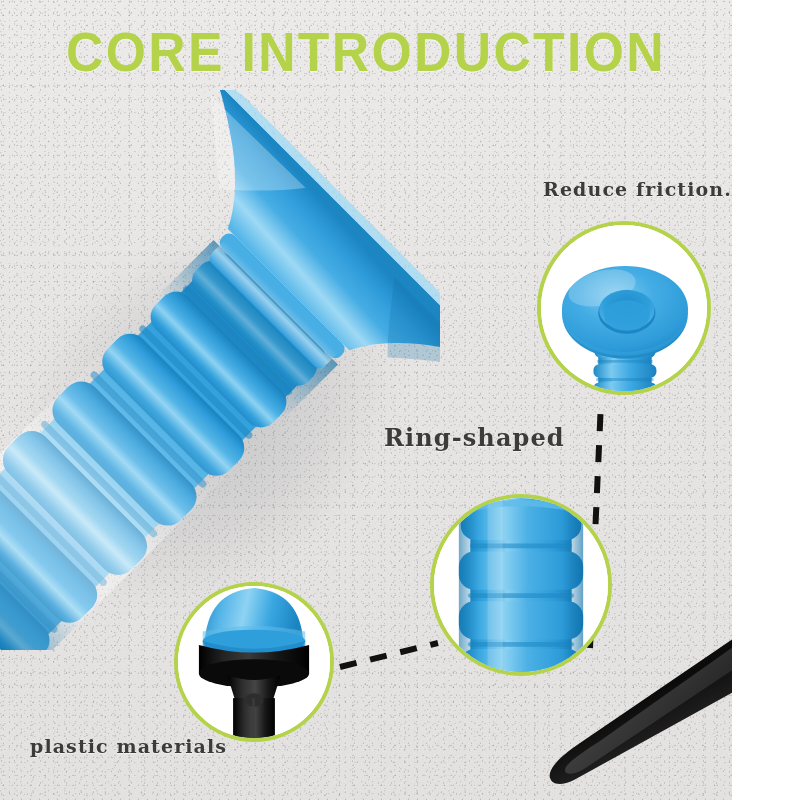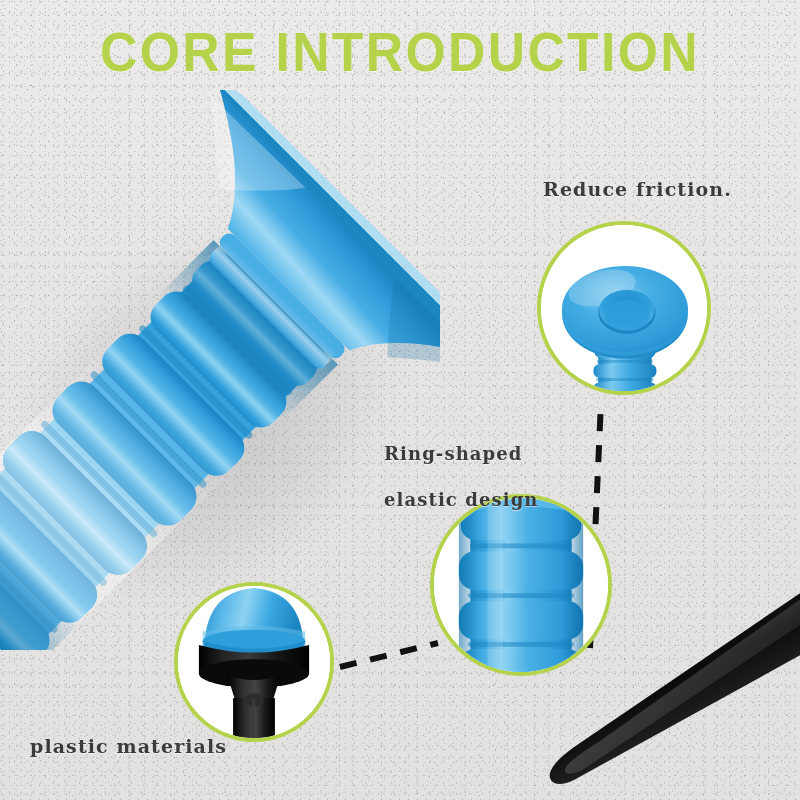--- a/index.html
+++ b/index.html
@@ -3,21 +3,21 @@
 <meta charset="utf-8">
 <title>Core Introduction</title>
 <style>
   html, body {
     margin: 0;
     padding: 0;
     background: #ffffff;
   }
   #stage {
     position: relative;
-    width: 800px;
+    width: 732px;
     height: 800px;
     overflow: hidden;
     background-color: #eeeeee;
     font-family: "Liberation Sans", sans-serif;
   }
 
   
   #bg-texture {
     position: absolute;
     inset: 0;
@@ -65,21 +65,21 @@
     position: absolute;
     font-family: "DejaVu Serif", "Liberation Serif", serif;
     font-weight: 700;
     color: #3b3b3b;
     letter-spacing: 1.1px;
     white-space: nowrap;
     line-height: 46px;
     text-shadow: 0 1px 0 rgba(255,255,255,.5);
   }
   #cap-reduce-friction { left: 543px; top: 178px; font-size: 19px; line-height: 22px; }
-  #cap-ring-shaped     { left: 384px; top: 431px; font-size: 18px; }
+  #cap-ring-shaped     { left: 384px; top: 415px; font-size: 24px; }
   #cap-rubber-plastic  { left: 30px;  top: 723px; font-size: 19px; }
 
   
   .callout {
     position: absolute;
     border-radius: 50%;
     background: #ffffff;
     border: 4px solid #b5d24b;
     box-sizing: border-box;
     overflow: hidden;
@@ -373,20 +373,19 @@
   </div>
 
   <div id="title">CORE INTRODUCTION</div>
 
   <div id="cap-reduce-friction" class="caption">
     <div>Reduce friction.</div>
   </div>
 
   <div id="cap-ring-shaped" class="caption">
     <div>Ring-shaped</div>
-    <div>elastic design</div>
   </div>
 
   <div id="cap-rubber-plastic" class="caption">
     <div>plastic materials</div>
   </div>
 
 </div>
 
 </body></html>

